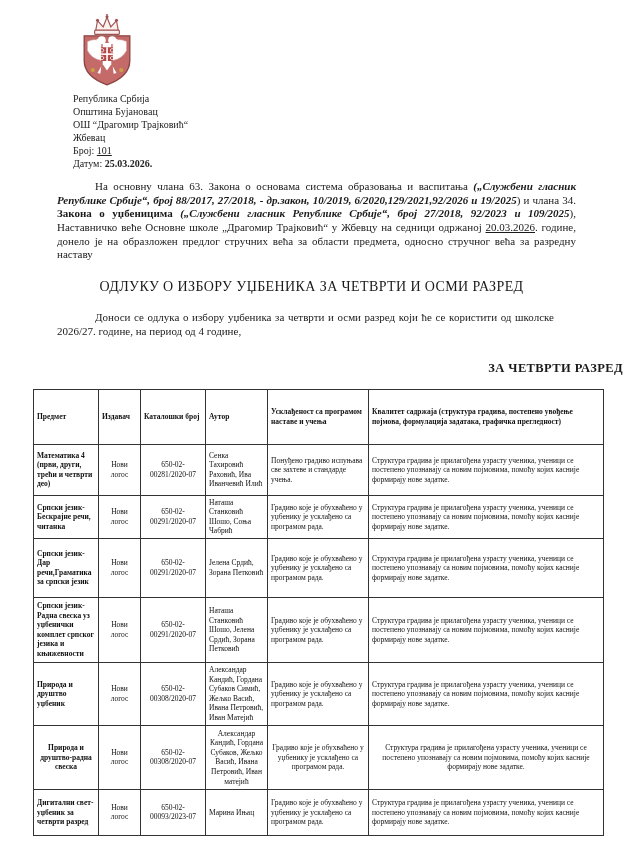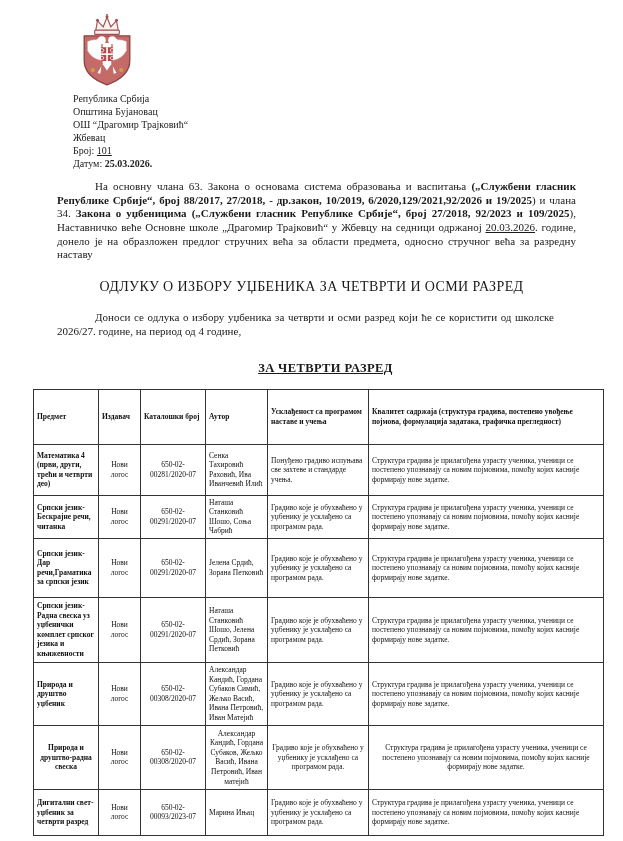--- a/index.html
+++ b/index.html
@@ -14,33 +14,33 @@
   .lh-text{margin-left:-3px;font-size:10px;line-height:1.3;color:#222;}
   .lh-line{white-space:nowrap;}
   .u{text-decoration:underline;}
   .b{font-weight:bold;}
   
   .intro{
     margin:10px 47px 0 57px;font-size:11px;line-height:1.24;
     text-align:justify;text-indent:38px;
   }
   .seg-bold{font-weight:bold;}
-  .seg-italic{}
+  .seg-italic{font-style:italic;}
   .seg-underline{text-decoration:underline;}
   .decision-title{
     margin:17px 40px 0 40px;text-align:center;font-size:14px;
     letter-spacing:.4px;
   }
   .decision-par{
     margin:15px 69px 0 57px;font-size:11px;line-height:1.28;
     text-align:justify;text-indent:38px;
   }
   .section-heading{
-    margin-top:23px;text-align:center;font-size:12.5px;font-weight:bold;
-    text-decoration:underline;letter-spacing:.4px;padding-left:28px;
+    margin-top:23px;text-align:right;font-size:12.5px;font-weight:bold;
+    letter-spacing:.4px;padding-left:28px;
   }
   
   table.textbooks{
     margin:13px 0 0 33px;width:570px;border-collapse:collapse;
     font-size:7.5px;line-height:1.27;table-layout:fixed;color:#111;
   }
   table.textbooks th, table.textbooks td{
     border:1px solid #333;padding:2px 3px;vertical-align:middle;
     overflow:hidden;word-wrap:break-word;
   }

